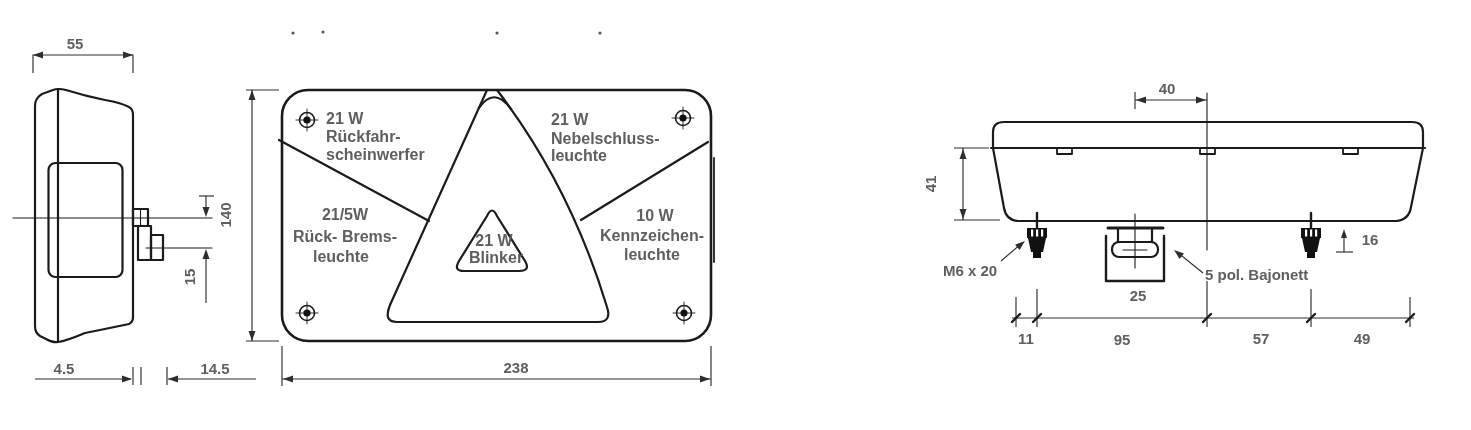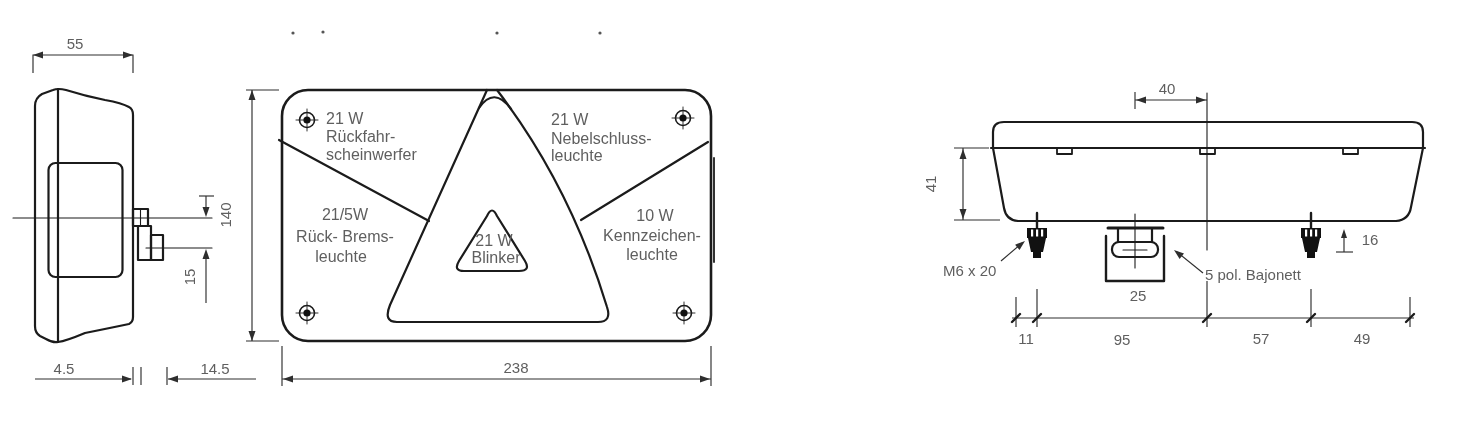--- a/index.html
+++ b/index.html
@@ -1,16 +1,16 @@
 <!DOCTYPE html>
 <html><head>
 <meta charset="utf-8">
 <style>
   html,body { margin:0; padding:0; background:#ffffff; }
-  .canvas { position:relative; width:1471px; height:430px; background:#ffffff; overflow:hidden; }
+  .canvas { position:relative; width:1471px; height:430px; background:#ffffff; overflow:hidden;font-weight:bold; }
   svg { display:block; }
   svg text { font-family:"Liberation Sans","DejaVu Sans",sans-serif; fill:#5f5f5f; }
   .t15 { font-size:15px; }
   .t16 { font-size:16px; }
   .ln   { stroke:#1b1b1b; fill:none; stroke-linecap:round; stroke-linejoin:round; }
   .w1   { stroke-width:1.1; }
   .w18  { stroke-width:1.8; }
   .w2   { stroke-width:2.2; }
   .w26  { stroke-width:2.6; }
   .w3   { stroke-width:3; }

